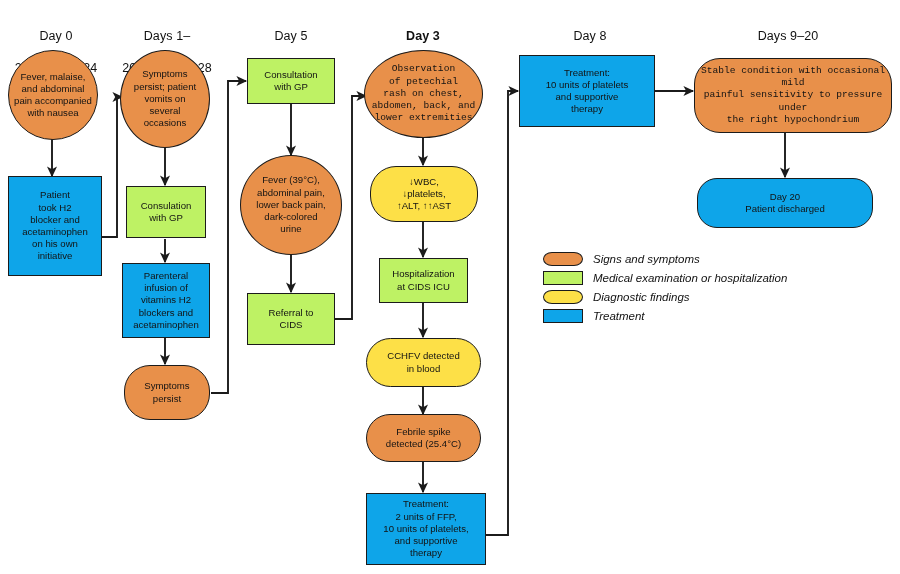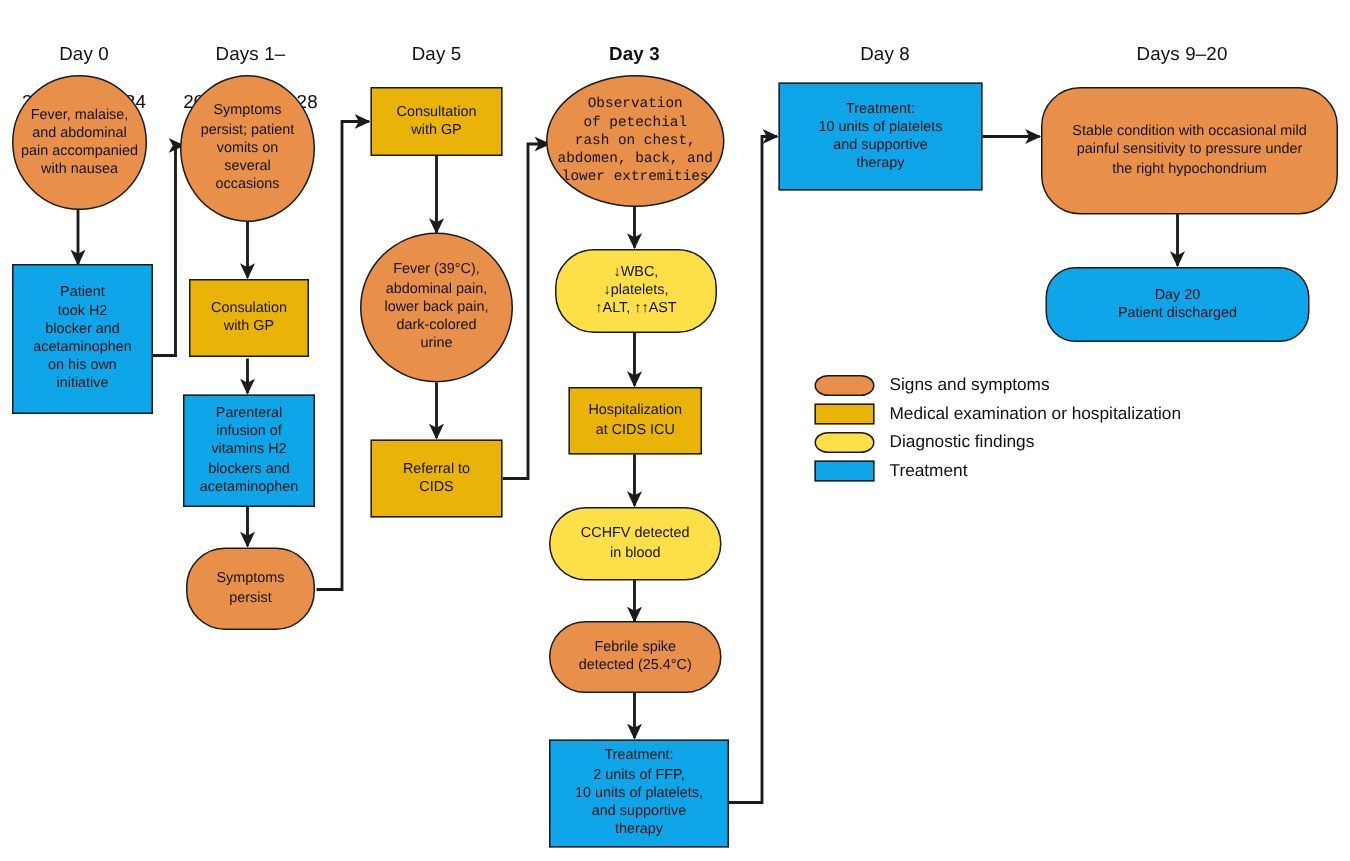--- a/index.html
+++ b/index.html
@@ -39,21 +39,21 @@
     justify-content: center;
     text-align: center;
     font-size: 9.6px;
     line-height: 12.2px;
     color: #131313;
     white-space: pre-line;
     padding: 2px 4px;
     z-index: 3;
   }
   .sym   { background: #E8904A; }
-  .exam  { background: #eab308; }
+  .exam  { background: #bef264; }
   .diag  { background: #fde047; }
   .treat { background: #0ea5e9; }
 
   .shape-ellipse  { border-radius: 50% / 50%; }
   .shape-rect     { border-radius: 0; }
   .shape-stadium  { border-radius: 26px / 26px; }
 
   
   #wires {
     position: absolute;
@@ -66,23 +66,24 @@
   
   #legend {
     position: absolute;
     left: 543px;
     top: 248px;
     width: 330px;
     z-index: 4;
   }
   .legend-row {
     display: flex;
-    align-items: center;
+    align-items: flex-end;
     height: 18px;
     margin-bottom: 1px;
+    font-style: italic;
   }
   .legend-swatch {
     width: 40px;
     height: 14px;
     border: 1.4px solid #1b1b1b;
     box-sizing: border-box;
     flex: 0 0 auto;
   }
   .legend-swatch.round { border-radius: 9px / 7px; }
   .legend-label {
@@ -237,21 +238,21 @@
 2 units of FFP,
 10 units of platelets,
 and supportive
 therapy</div>
 
   <div class="node treat shape-rect" style="left:519px; top:55px; width:136px; height:72px;">Treatment:
 10 units of platelets
 and supportive
 therapy</div>
 
-  <div class="node sym shape-stadium" style="left:694px; top:58px; width:198px; height:85px;">Stable condition with occasional mild
+  <div class="node sym shape-stadium" style="left:694px; top:58px; width:198px; height:75px;font-family:Liberation Mono, monospace;">Stable condition with occasional mild
 painful sensitivity to pressure under
 the right hypochondrium</div>
 
   <div class="node treat shape-rect" style="left:697px; top:178px; width:176px; height:50px;border-radius:20px;">Day 20
 Patient discharged</div>
 
   <div id="legend">
 
     <div class="legend-row">
       <span class="legend-swatch round sym"></span>

